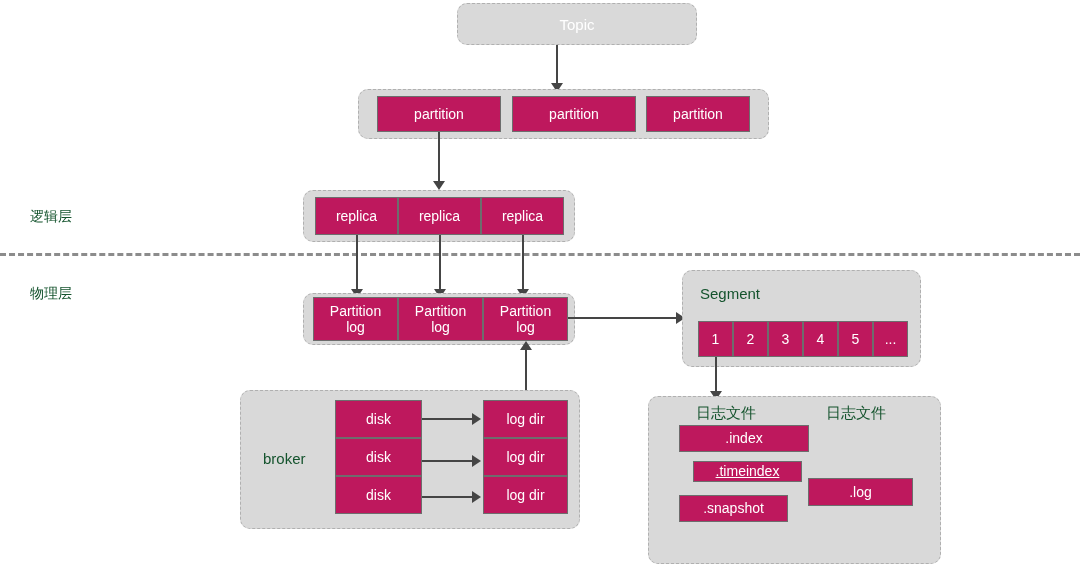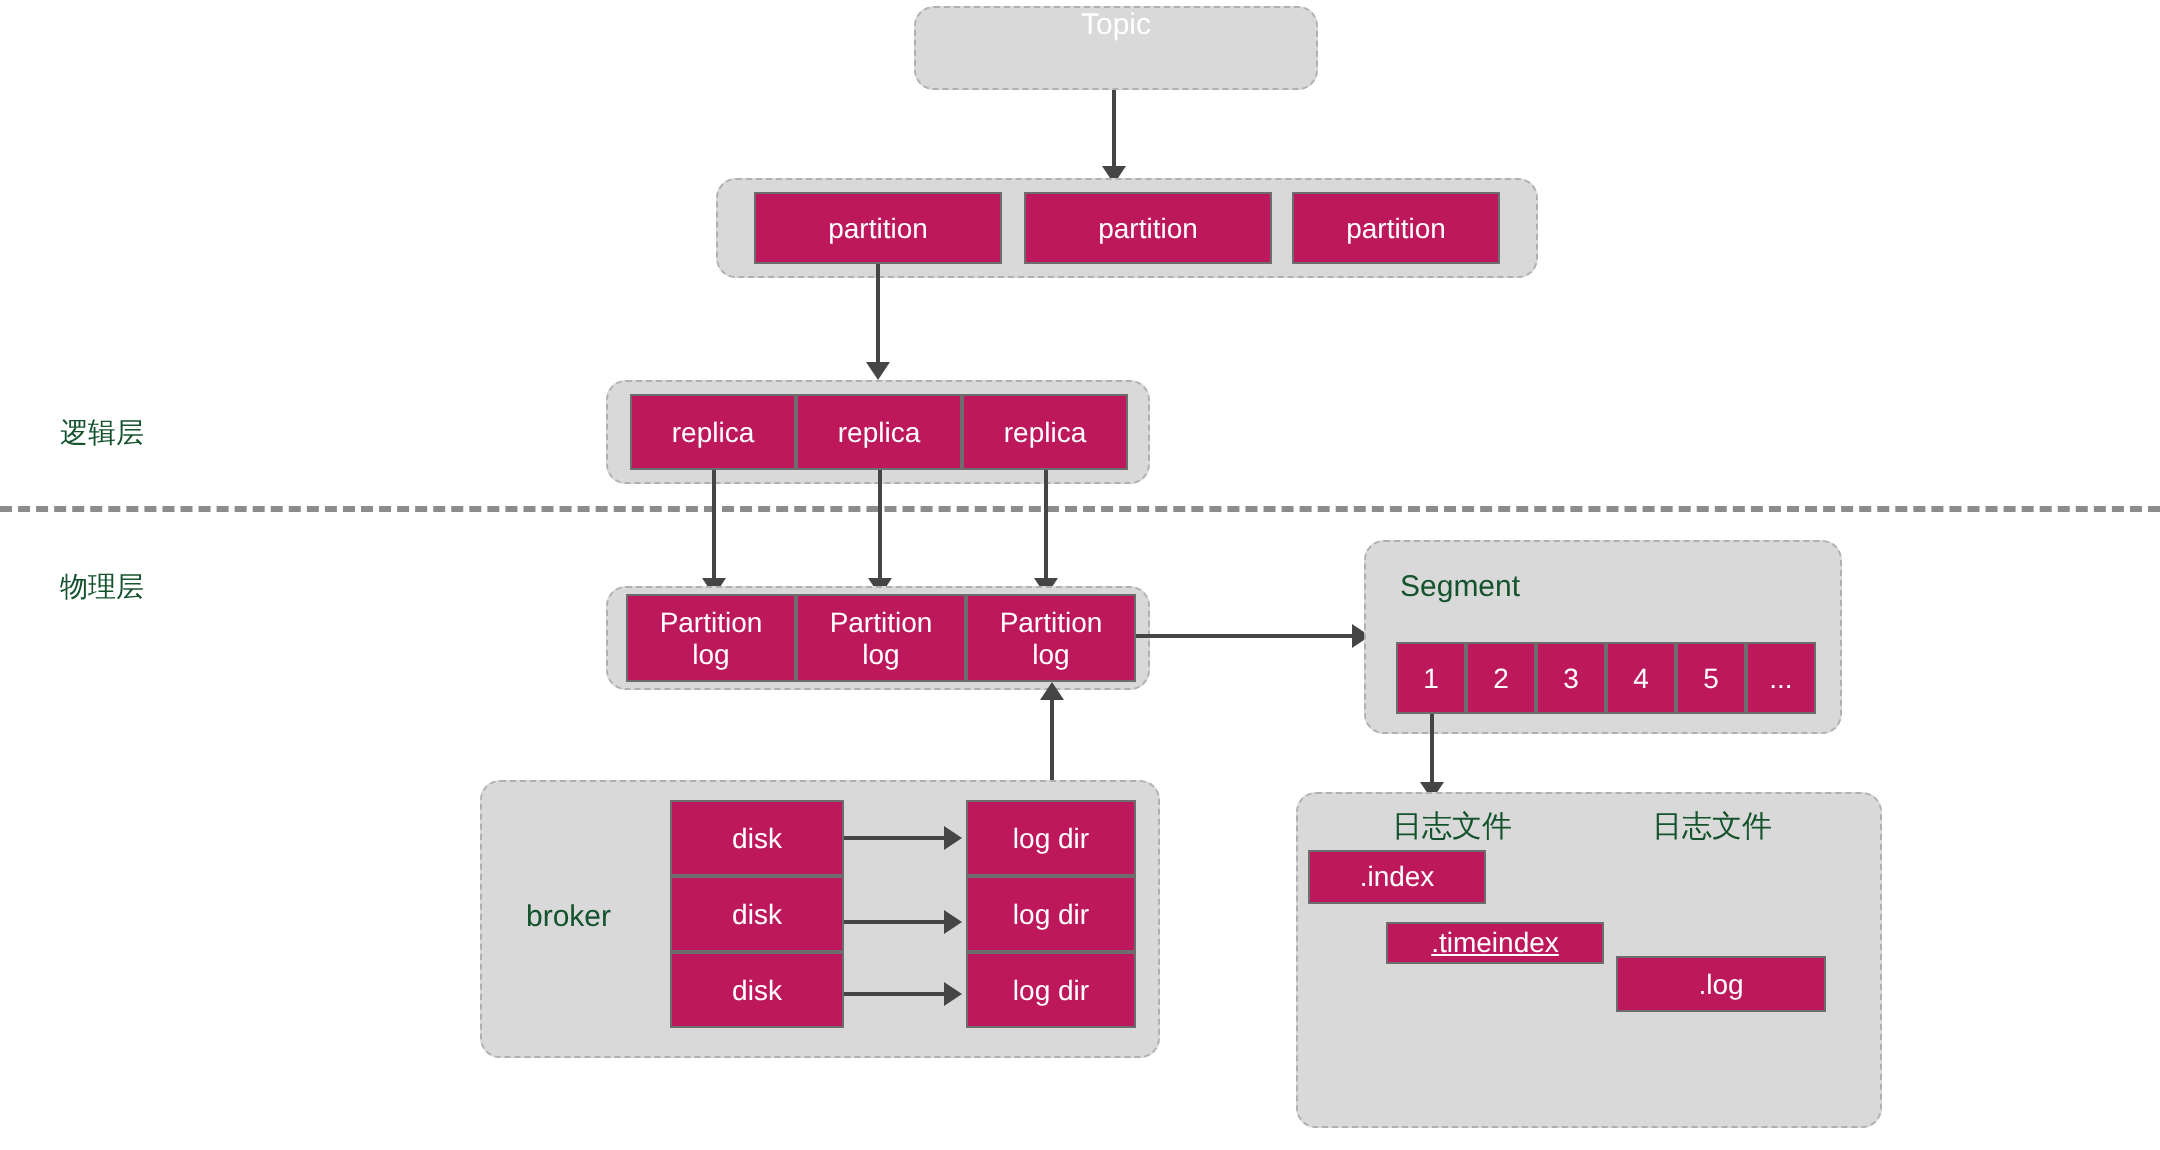--- a/index.html
+++ b/index.html
@@ -95,22 +95,22 @@
 <body>
 
 <div id="canvas">
 
   <div class="labeldark" style="left:30px; top:208px;">逻辑层</div>
 
   <div id="layer-divider" style="top:253px;"></div>
 
   <div class="labeldark" style="left:30px; top:285px;">物理层</div>
 
-  <div class="dashgroup" style="left:457px; top:3px; width:202px; height:42px;
-              display:flex; justify-content:center;">
+  <div class="dashgroup" style="left:457px; top:3px; width:240px; height:42px;
+              display:flex; align-items:center; justify-content:center;">
     <span class="labelwhite" style="position:static;">Topic</span>
   </div>
 
   <div class="vline" style="left:556px; top:45px; height:42px;"></div>
   <div class="arrowhead-down" style="left:551px; top:83px;"></div>
 
   <div class="dashgroup" style="left:358px; top:89px; width:411px; height:50px;"></div>
 
   <div class="cell" style="left:377px; top:96px; width:124px; height:36px;">partition</div>
   <div class="cell" style="left:512px; top:96px; width:124px; height:36px;">partition</div>
@@ -182,18 +182,19 @@
   <div class="arrowhead-right" style="left:472px; top:455px;"></div>
 
   <div class="hline" style="left:422px; top:496px; width:52px;"></div>
   <div class="arrowhead-right" style="left:472px; top:491px;"></div>
 
   <div class="dashgroup" style="left:648px; top:396px; width:293px; height:168px;"></div>
 
   <div class="labeldark" style="left:696px; top:404px; font-size:15px;">日志文件</div>
   <div class="labeldark" style="left:826px; top:404px; font-size:15px;">日志文件</div>
 
-  <div class="cell" style="left:654px; top:425px; width:89px; height:27px;">.index</div>
+  <div class="cell" style="left:679px; top:425px; width:130px; height:27px;">.index</div>
   <div class="cell" style="left:693px; top:461px; width:109px; height:21px;text-decoration:underline;">.timeindex</div>
+  <div class="cell" style="left:679px; top:495px; width:109px; height:27px;">.snapshot</div>
 
   <div class="cell" style="left:808px; top:478px; width:105px; height:28px;">.log</div>
 
 </div>
 
 </body></html>

